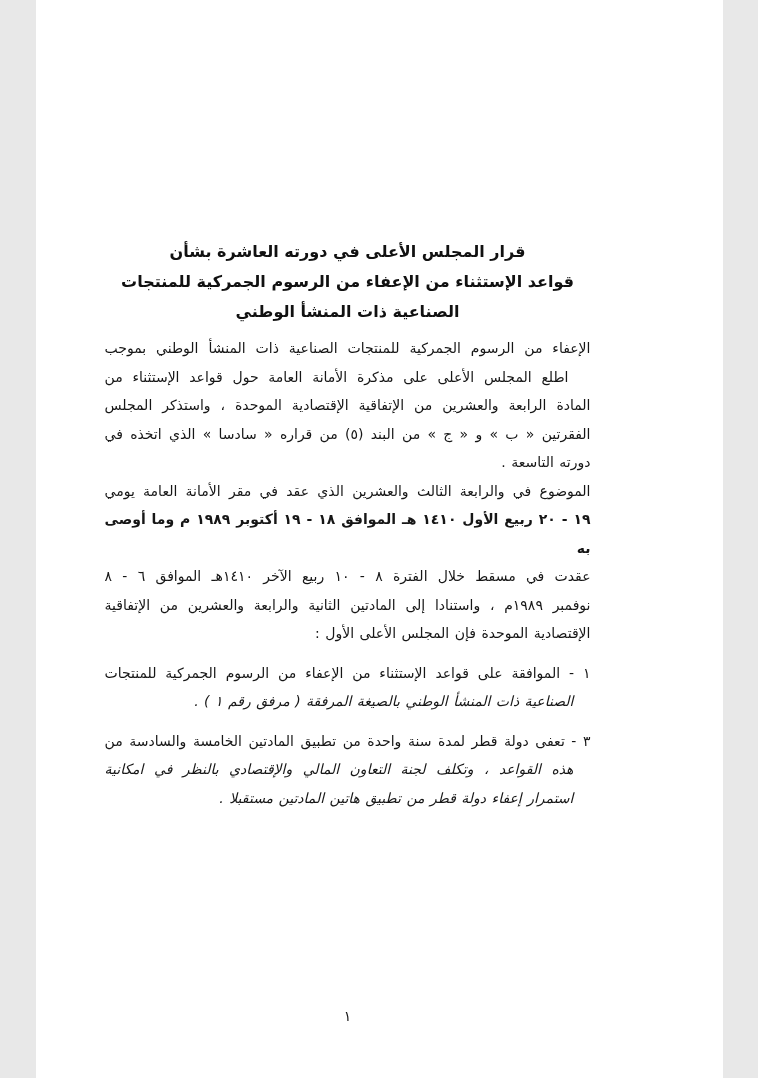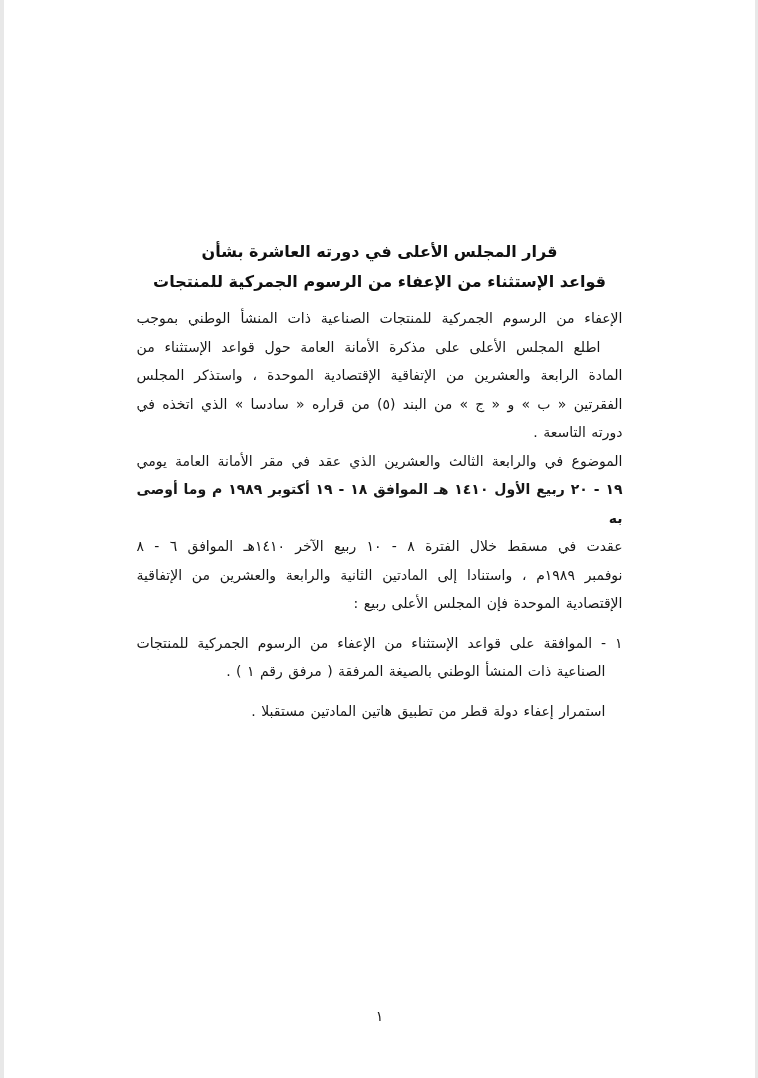--- a/index.html
+++ b/index.html
@@ -2,21 +2,21 @@
 <html lang="ar" dir="rtl"><head>
 <meta charset="utf-8">
 <style>
   html, body {
     margin: 0;
     padding: 0;
     background: #e8e8e8;
   }
   .page {
     position: relative;
-    width: 751px;
+    width: 687px;
     height: 1078px;
     margin: 0 auto;
     background: #ffffff;
     font-family: "DejaVu Sans", sans-serif;
     color: #161616;
     overflow: hidden;
     direction: rtl;
   }
   .content {
     position: absolute;
@@ -37,62 +37,65 @@
   .block { margin: 0; }
   .block.list-item { margin-top: 11px; }
   .tline {
     font-size: 14px;
     line-height: 28.5px;
     text-align: justify;
     text-align-last: justify;
     word-spacing: 1px;
   }
   .tline.indent { padding-right: 22px; }
-  .tline.hang { padding-right: 17px; }
+  .tline.hang { padding-right: 17px; font-style: italic; }
   .tline.last { text-align-last: right; }
   .tline.bold { font-weight: 700; }
   .page-number {
     position: absolute;
     top: 1008px;
     right: 132px;
     width: 486px;
     text-align: center;
     font-size: 14px;
     color: #161616;
   }
 </style>
 </head>
 <body>
 
 <div class="page">
   <div class="content">
     <div class="title">
       <div class="title-line">قرار المجلس الأعلى في دورته العاشرة بشأن</div>
       <div class="title-line">قواعد الإستثناء من الإعفاء من الرسوم الجمركية للمنتجات</div>
+      <div class="title-line">الصناعية ذات المنشأ الوطني</div>
     </div>
     <div id="decree-body">
         <div class="block paragraph">
           <div class="tline">الإعفاء من الرسوم الجمركية للمنتجات الصناعية ذات المنشأ الوطني بموجب</div>
           <div class="tline indent">اطلع المجلس الأعلى على مذكرة الأمانة العامة حول قواعد الإستثناء من</div>
           <div class="tline">المادة الرابعة والعشرين من الإتفاقية الإقتصادية الموحدة ، واستذكر المجلس</div>
           <div class="tline">الفقرتين « ب » و « ج » من البند (٥) من قراره « سادسا » الذي اتخذه في</div>
           <div class="tline last">دورته التاسعة .</div>
         </div>
         <div class="block paragraph">
           <div class="tline">الموضوع في والرابعة الثالث والعشرين الذي عقد في مقر الأمانة العامة يومي</div>
           <div class="tline bold">١٩ - ٢٠ ربيع الأول ١٤١٠ هـ الموافق ١٨ - ١٩ أكتوبر ١٩٨٩ م وما أوصى به</div>
           <div class="tline">عقدت في مسقط خلال الفترة ٨ - ١٠ ربيع الآخر ١٤١٠هـ الموافق ٦ - ٨</div>
           <div class="tline">نوفمبر ١٩٨٩م ، واستنادا إلى المادتين الثانية والرابعة والعشرين من الإتفاقية</div>
-          <div class="tline last">الإقتصادية الموحدة فإن المجلس الأعلى ربيع :</div>
+          <div class="tline last">الإقتصادية الموحدة فإن المجلس الأعلى الأول :</div>
         </div>
         <div class="block list-item">
           <div class="tline">١ - الموافقة على قواعد الإستثناء من الإعفاء من الرسوم الجمركية للمنتجات</div>
           <div class="tline hang last">الصناعية ذات المنشأ الوطني بالصيغة المرفقة ( مرفق رقم ١ ) .</div>
         </div>
         <div class="block list-item">
         </div>
         <div class="block list-item">
+          <div class="tline">٣ - تعفى دولة قطر لمدة سنة واحدة من تطبيق المادتين الخامسة والسادسة من</div>
+          <div class="tline hang">هذه القواعد ، وتكلف لجنة التعاون المالي والإقتصادي بالنظر في امكانية</div>
           <div class="tline hang last">استمرار إعفاء دولة قطر من تطبيق هاتين المادتين مستقبلا .</div>
         </div>
       </div>
   </div>
   <div class="page-number">١</div>
 </div>
 
 </body></html>

